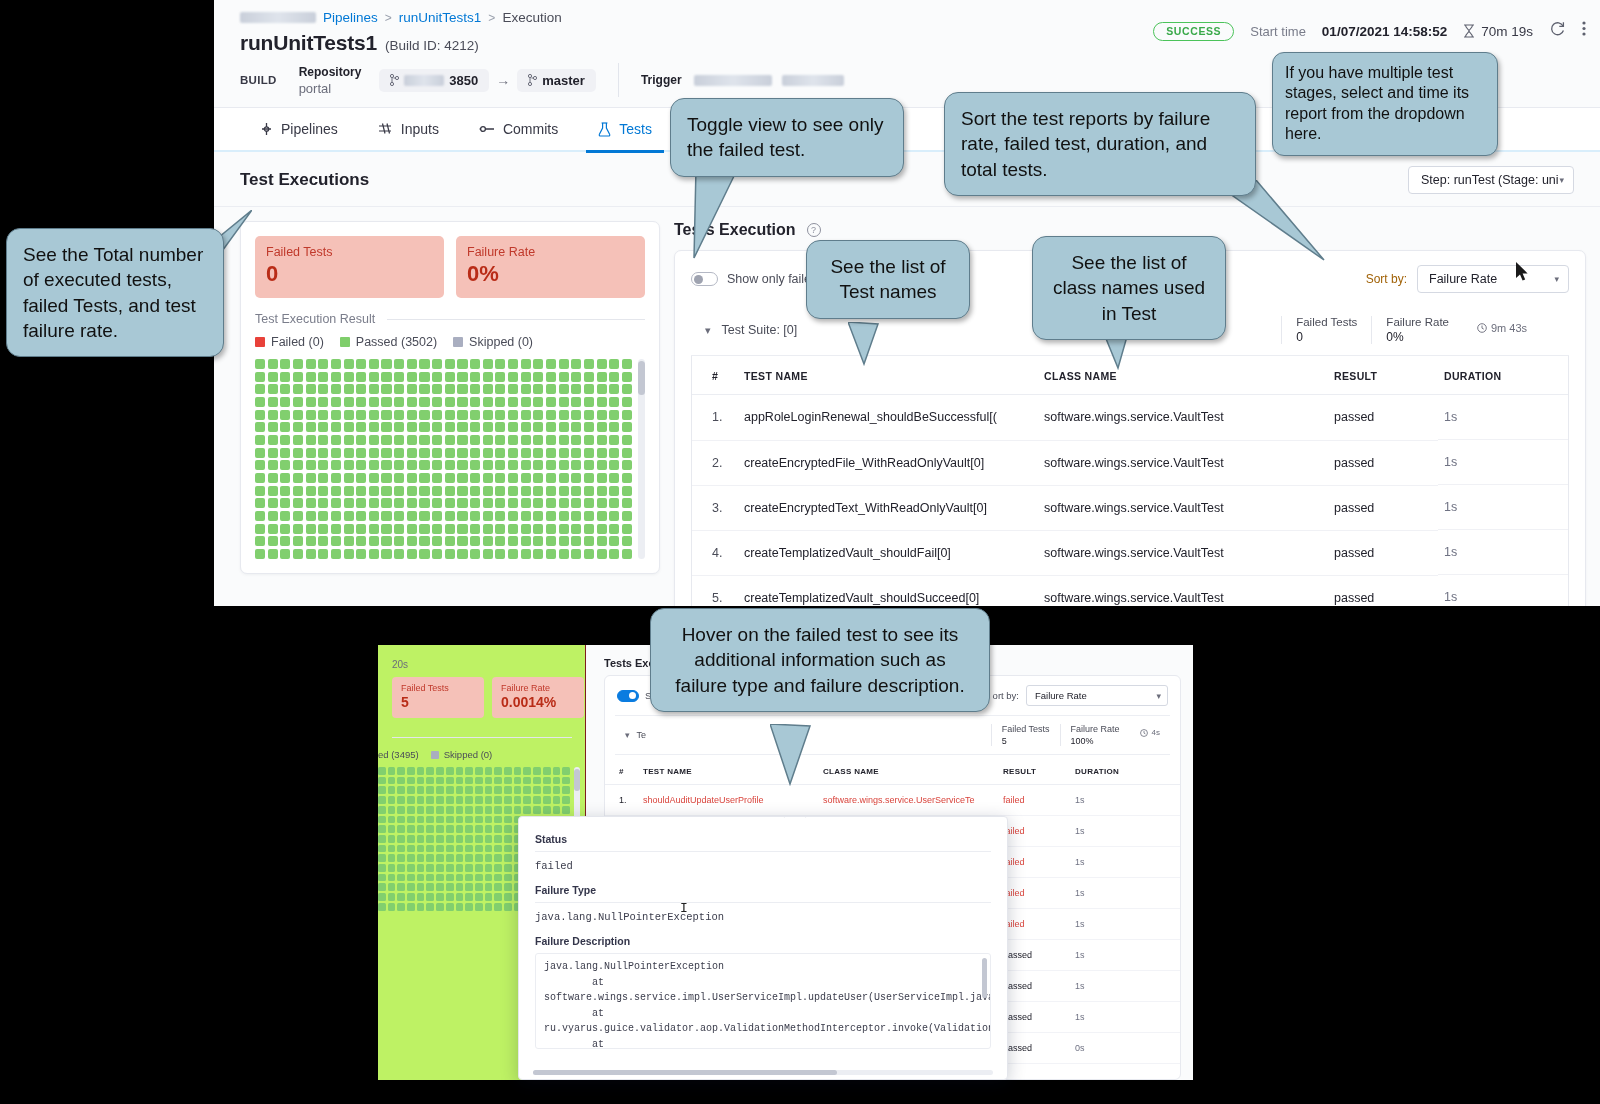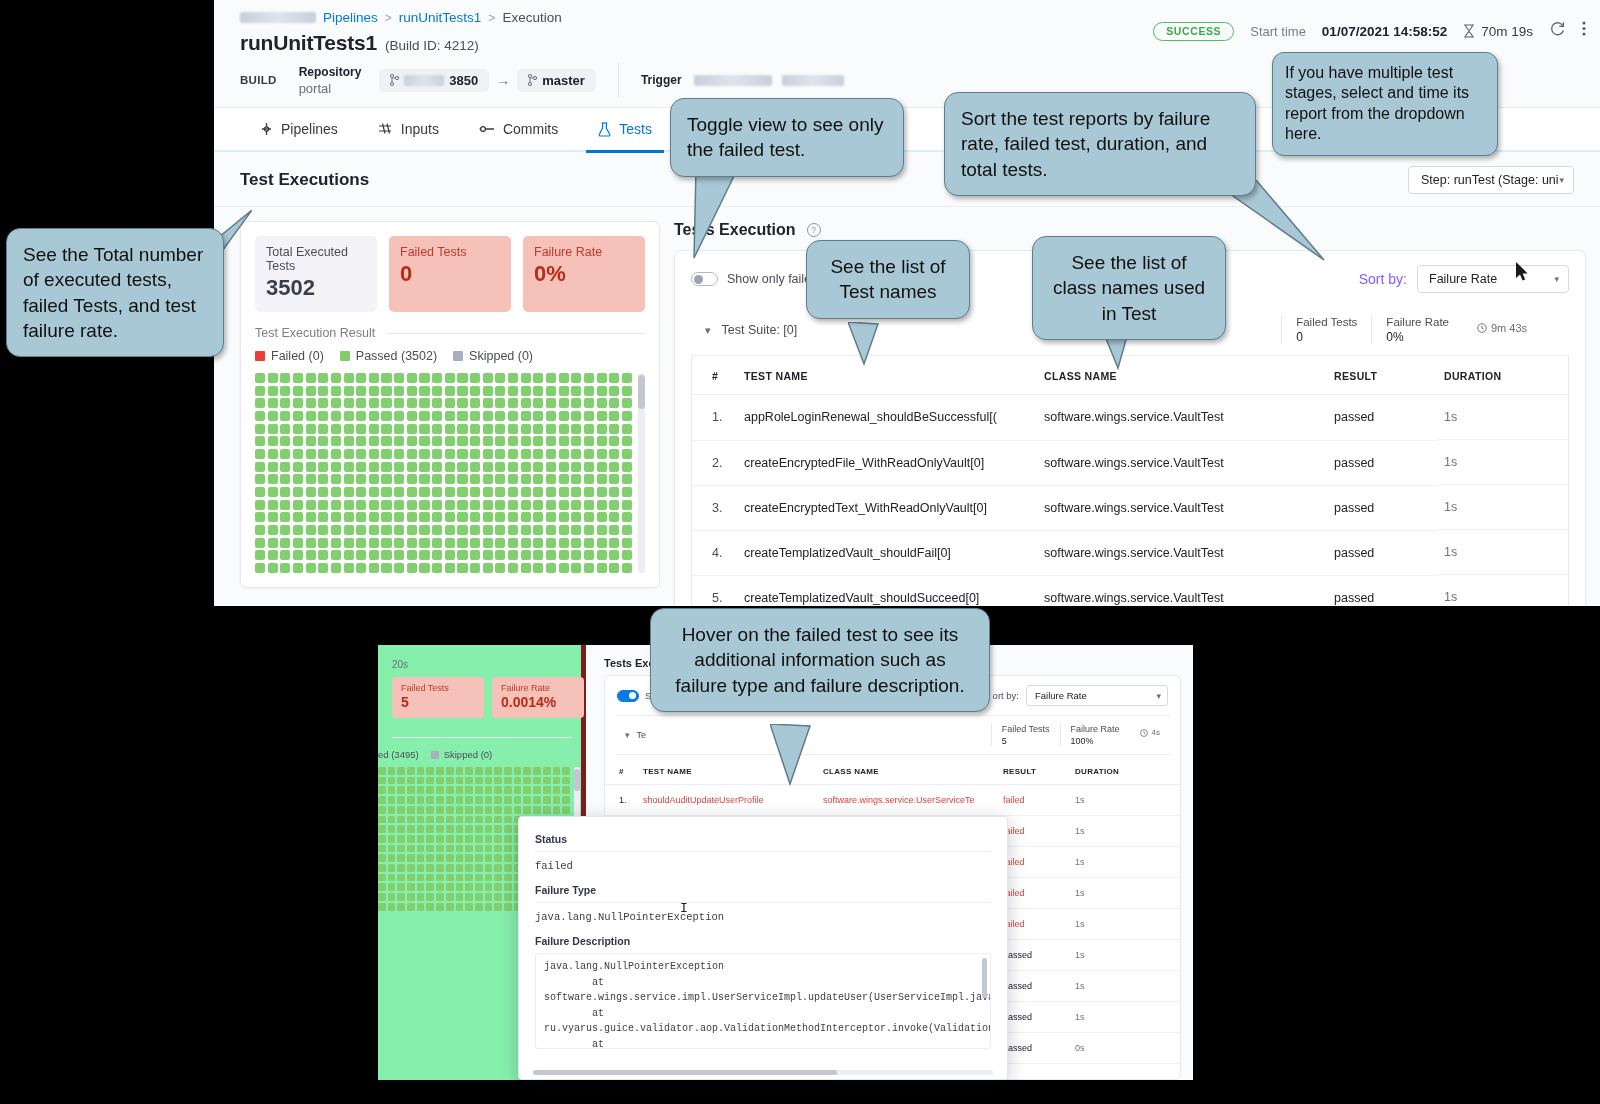--- a/index.html
+++ b/index.html
@@ -185,21 +185,21 @@
   }
   .toggle-wrap { display: flex; align-items: center; gap: 9px; font-size: 12.5px; color: #4a4c58; }
   .toggle {
     width: 27px; height: 14px; border-radius: 8px; border: 1px solid #b4b8c4;
     background: #fff; position: relative; display: inline-block;
   }
   .toggle i { position: absolute; left: 2px; top: 1.5px; width: 9px; height: 9px; border-radius: 50%; background: #9fa3b0; display: block; }
   .toggle.on { background: #0a7ce0; border-color: #0a7ce0; }
   .toggle.on i { left: auto; right: 2px; background: #fff; }
   .sortby { display: flex; align-items: center; gap: 10px; }
-  .sortby .lab { font-size: 14px; color: #8b5cf6; text-align: right; }
+  .sortby .lab { font-size: 12px; color: #a16207; text-align: right; }
   .sel {
     display: flex; align-items: center; justify-content: space-between;
     border: 1px solid #d5d9e2; border-radius: 4px; background: #fff;
     padding: 6px 9px 6px 11px; width: 152px; font-size: 12.5px; color: #22222c;
   }
 
   .suite-card { margin: 0 16px; }
   .suite-row {
     display: flex; align-items: center; padding: 11px 14px;
     border-bottom: 1px solid #ebedf2;
@@ -225,21 +225,21 @@
   .tbl td.dur { color: #6f7283; }
   .c-idx { width: 46px; padding-left: 20px !important; }
   .c-test { width: 300px; }
   .c-class { width: 290px; }
   .c-res { width: 110px; }
 
   .tbl-frame { margin: 0 16px; border: 1px solid #e7e9ef; border-top: none; background: #fff; }
 
   
   .bp { font-size: 10px; }
-  .bp-left { position: absolute; left: 0; top: 0; width: 208px; height: 100%; background: #86efac; border-right: 5px solid #7f1d1d; }
+  .bp-left { position: absolute; left: 0; top: 0; width: 208px; height: 100%; background: #bef264; border-right: 1px solid #7f1d1d; }
   .bp-sub { position: absolute; left: 14px; top: 14px; font-size: 10px; color: #6b6d7b; }
   .bp-stats { position: absolute; left: 14px; top: 32px; display: flex; gap: 8px; }
   .bp-stat { background: #f5c1b8; border-radius: 4px; padding: 6px 9px 8px 9px; width: 92px; }
   .bp-stat .l { font-size: 9px; color: #c0392b; }
   .bp-stat .v { font-size: 14px; font-weight: bold; color: #b92c17; margin-top: 1px; }
   .bp-line { position: absolute; left: 14px; top: 92px; width: 180px; height: 1px; background: #e4e6ec; }
   .bp-leg { position: absolute; left: 0px; top: 104px; font-size: 9.5px; color: #4a4c58; display: flex; gap: 12px; align-items: center; }
   .bp-grid-wrap { position: absolute; left: 0px; top: 122px; width: 208px; display: flex; gap: 4px; }
   .bp-grid { flex: 1; display: grid; grid-template-columns: repeat(20, 1fr); gap: 2px; }
   .bp-grid .tile { border-radius: 1.5px; }
@@ -429,24 +429,20 @@
       <span class="caret">▾</span>
     </div>
   </div>
 
   <div class="body-cols">
 
     <div class="col-left">
 
       <div class="card">
         <div class="stat-row">
-          <div class="stat neutral">
-            <div class="stat-label">Total Executed Tests</div>
-            <div class="stat-value">3502</div>
-          </div>
           <div class="stat danger">
             <div class="stat-label">Failed Tests</div>
             <div class="stat-value">0</div>
           </div>
           <div class="stat danger">
             <div class="stat-label">Failure Rate</div>
             <div class="stat-value">0%</div>
           </div>
         </div>
 

